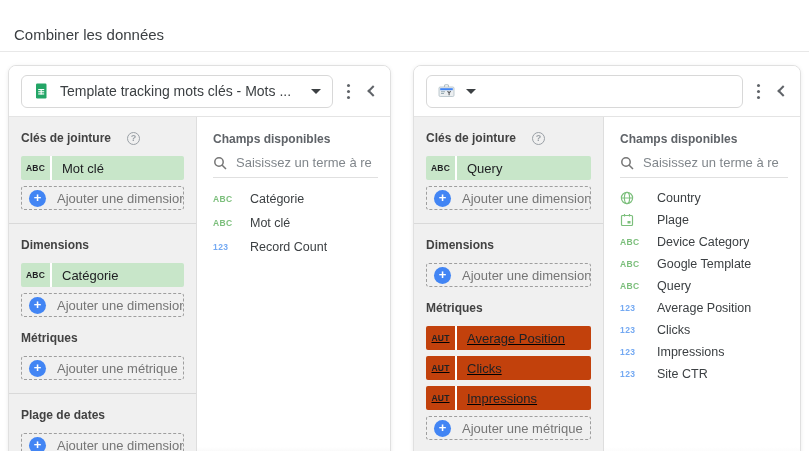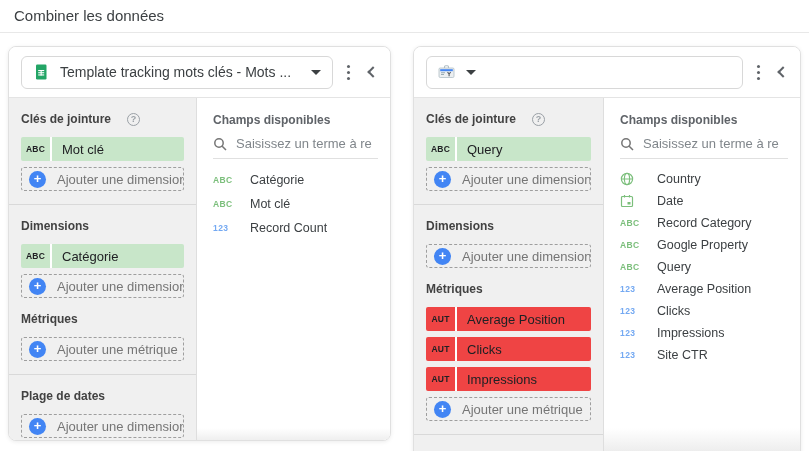--- a/index.html
+++ b/index.html
@@ -1,18 +1,18 @@
 <!DOCTYPE html>
 <html><head>
 <meta charset="utf-8">
 <style>
   * { margin:0; padding:0; box-sizing:border-box; }
   html,body { width:809px; height:451px; overflow:hidden; background:#fff;
               font-family:"Liberation Sans", sans-serif; }
-  .app { position:relative; width:809px; height:340px; background:#fff; }
+  .app { position:relative; width:809px; height:340px; background:#fff;margin-top:19px; }
 
   .page-title { position:absolute; left:14px; top:7px; font-size:15px; color:#3c4043; }
   .title-divider { position:absolute; top:32px; left:0; width:809px; height:1px; background:#e8e8e8; }
 
   .panel { position:absolute; top:46px; background:#fff; border:1px solid #e0e0e0;
            border-radius:8px; box-shadow:0 1px 4px rgba(0,0,0,.08); overflow:hidden;
            display:flex; flex-direction:column; }
   .panel.left  { left:8px;  width:383px; height:395px; }
   .panel.right { left:413px; width:388px; height:424px; }
 
@@ -40,21 +40,21 @@
   .config-divider { height:1px; min-height:1px; background:#d9d9d9; }
   .section-heading { display:flex; align-items:center; gap:16px; font-size:12px; font-weight:bold;
                      color:#424242; margin-bottom:11px; line-height:14px; }
   .help-icon { width:13px; height:13px; border:1px solid #9aa0a6; border-radius:50%;
                color:#9aa0a6; font-size:9px; line-height:11px; text-align:center;
                font-weight:bold; cursor:pointer; flex:none; }
 
   .chip { height:24px; border-radius:2px; display:flex; align-items:stretch; margin-bottom:6px;
           overflow:hidden; cursor:pointer; }
   .chip.green { background:#c8e6c9; }
-  .chip.blue  { background:#ef4444; }
+  .chip.blue  { background:#c2410c;text-decoration:underline; }
   .chip-type { width:31px; min-width:31px; display:flex; align-items:center; justify-content:center;
                font-size:8.5px; font-weight:bold; color:#202124; border-right:2px solid #fff;
                letter-spacing:.2px; }
   .chip-label { flex:1; display:flex; align-items:center; padding-left:10px; font-size:13px;
                 color:#202124; white-space:nowrap; overflow:hidden; }
 
   .add-btn { height:24px; border:1px dashed #9e9e9e; border-radius:3px; display:flex;
              align-items:center; gap:11px; padding:0 7px; color:#757575; font-size:13px;
              background:transparent; margin-top:3px; cursor:pointer; width:100%; text-align:left;
              font-family:"Liberation Sans", sans-serif; white-space:nowrap; overflow:hidden; }
@@ -286,29 +286,29 @@
           </div>
           <div class="field-row">
             <span class="field-icon">
               <svg width="14" height="14" viewBox="0 0 14 14">
                 <rect x="1.5" y="2.5" width="11" height="10" rx="1" fill="none" stroke="#7cbf7c" stroke-width="1.2"></rect>
                 <line x1="4.5" y1="1" x2="4.5" y2="3.5" stroke="#7cbf7c" stroke-width="1.2"></line>
                 <line x1="9.5" y1="1" x2="9.5" y2="3.5" stroke="#7cbf7c" stroke-width="1.2"></line>
                 <rect x="7.5" y="8" width="3" height="2.5" fill="#7cbf7c"></rect>
               </svg>
             </span>
-            <span class="field-label">Date</span>
-          </div>
-          <div class="field-row">
-            <span class="field-type green">ABC</span>
-            <span class="field-label">Record Category</span>
-          </div>
-          <div class="field-row">
-            <span class="field-type green">ABC</span>
-            <span class="field-label">Google Property</span>
+            <span class="field-label">Plage</span>
+          </div>
+          <div class="field-row">
+            <span class="field-type green">ABC</span>
+            <span class="field-label">Device Category</span>
+          </div>
+          <div class="field-row">
+            <span class="field-type green">ABC</span>
+            <span class="field-label">Google Template</span>
           </div>
           <div class="field-row">
             <span class="field-type green">ABC</span>
             <span class="field-label">Query</span>
           </div>
           <div class="field-row">
             <span class="field-type blue">123</span>
             <span class="field-label">Average Position</span>
           </div>
           <div class="field-row">

